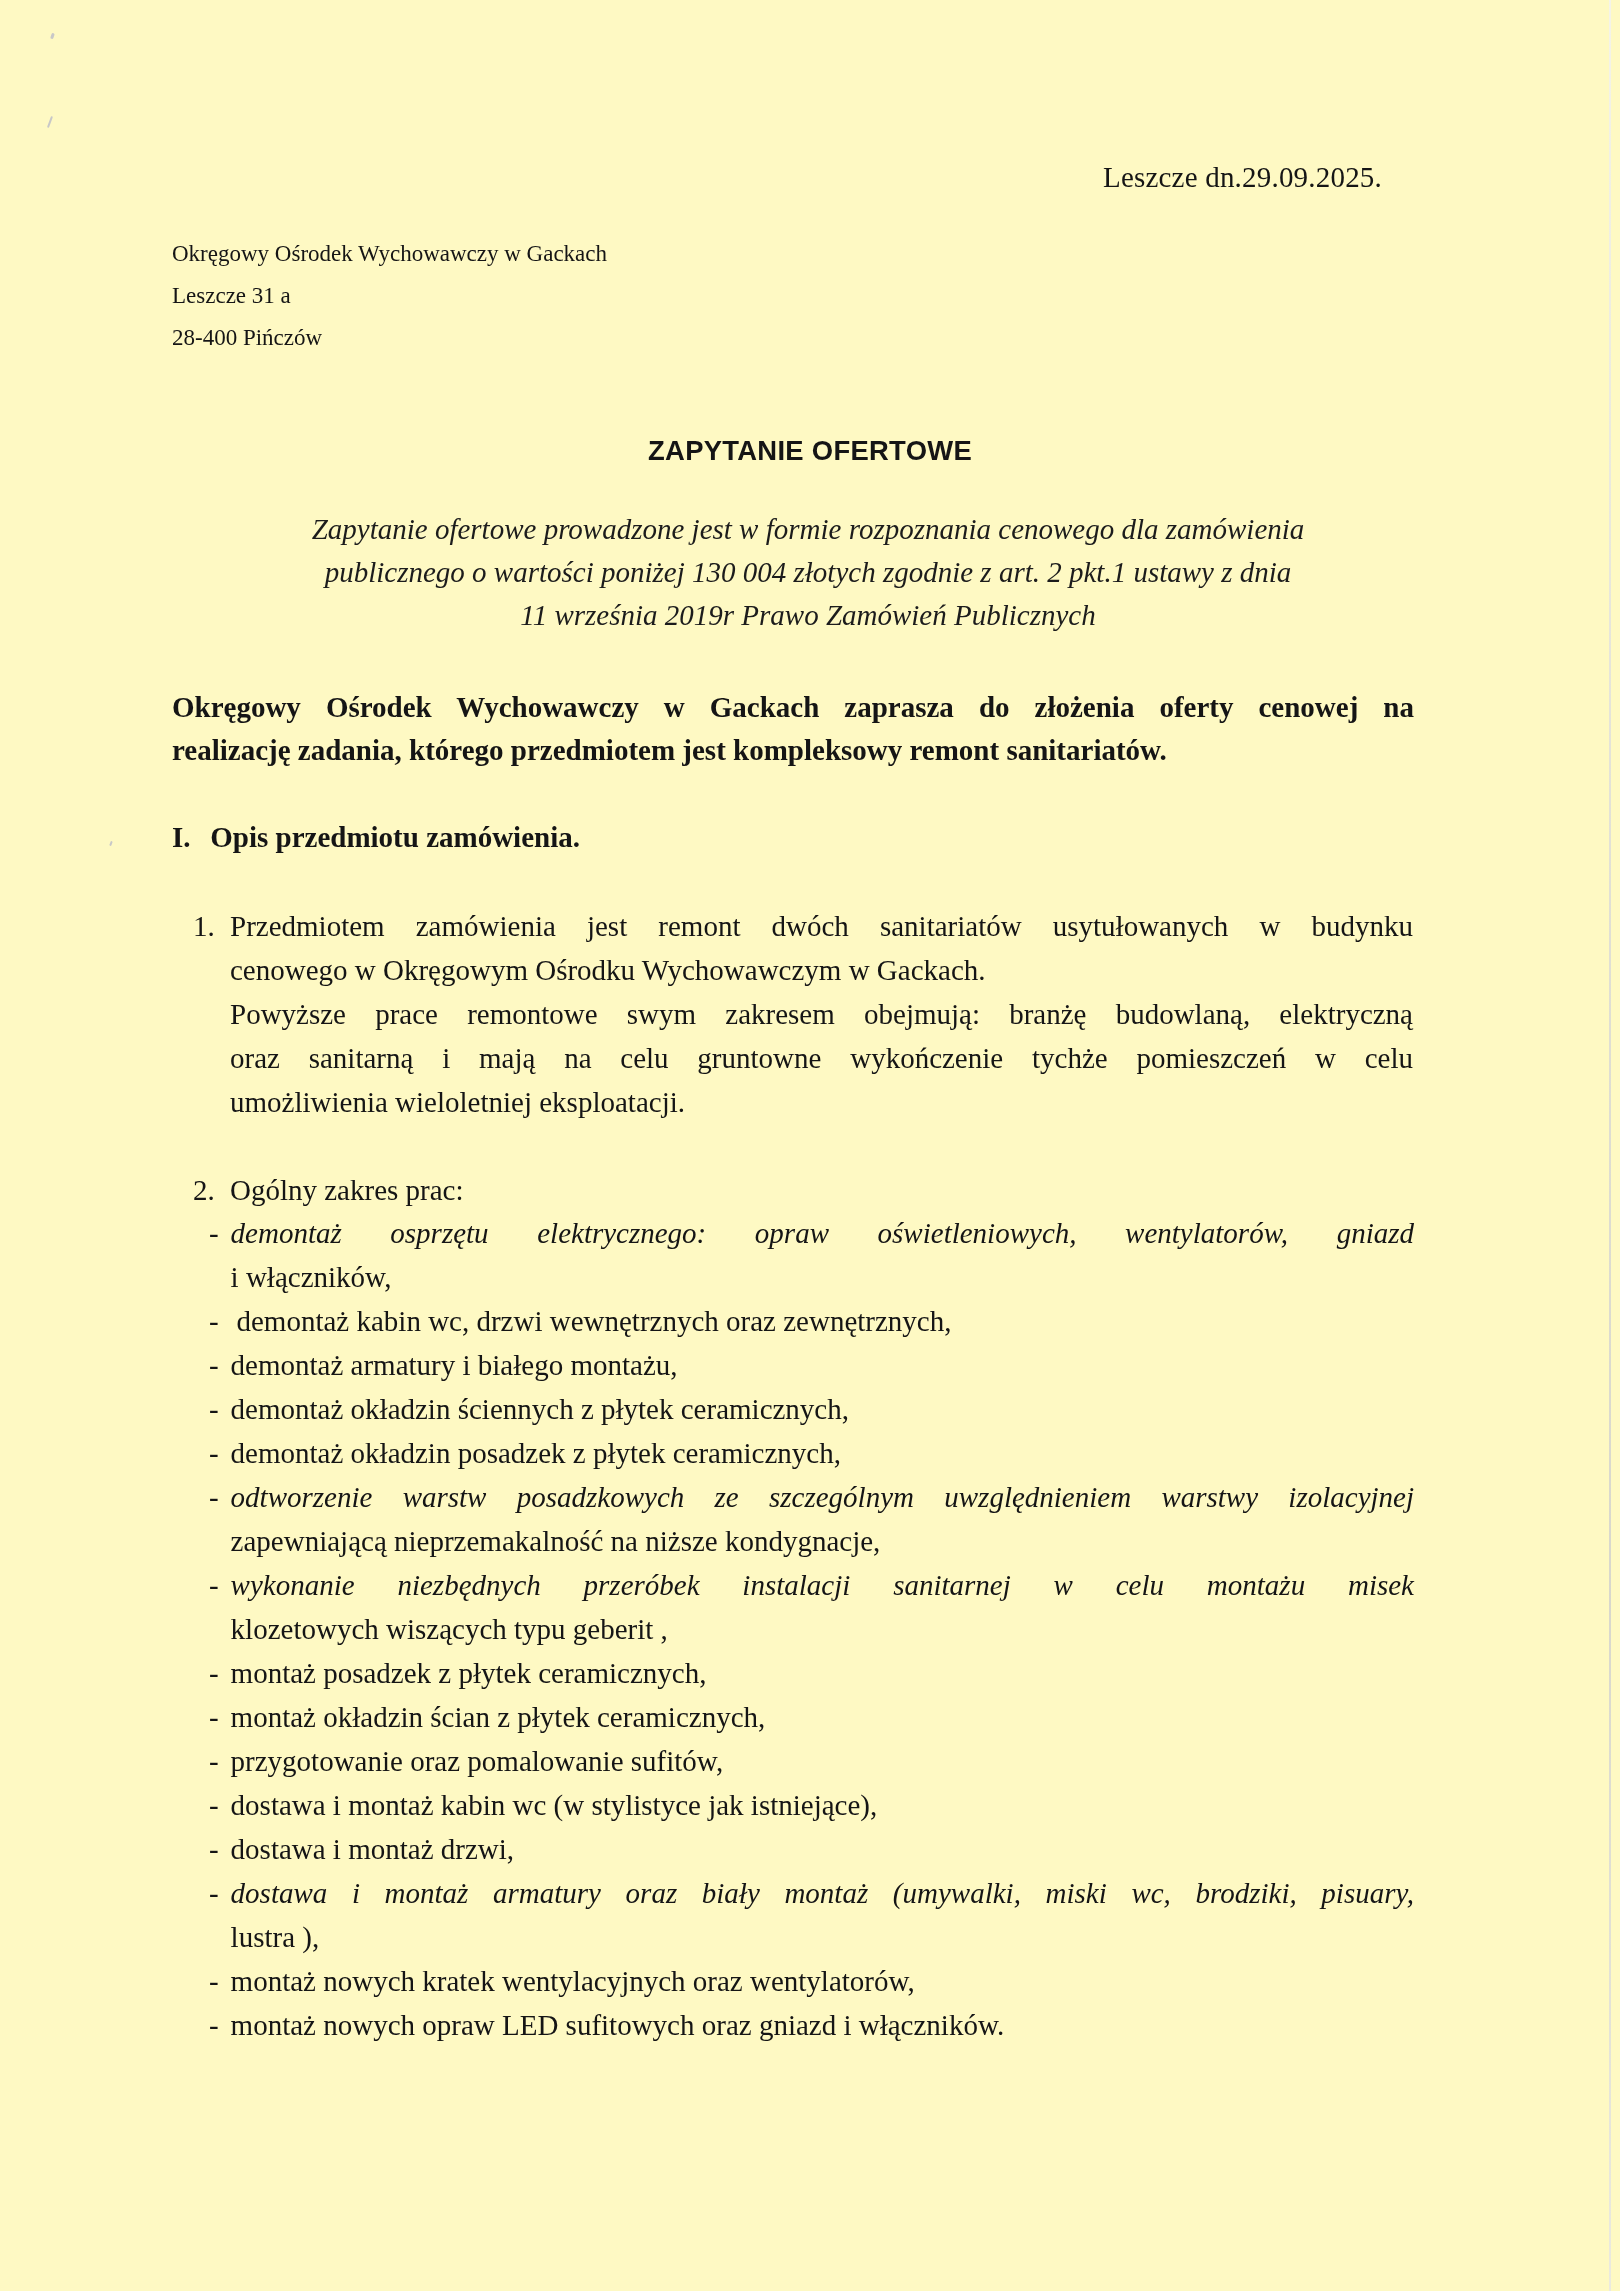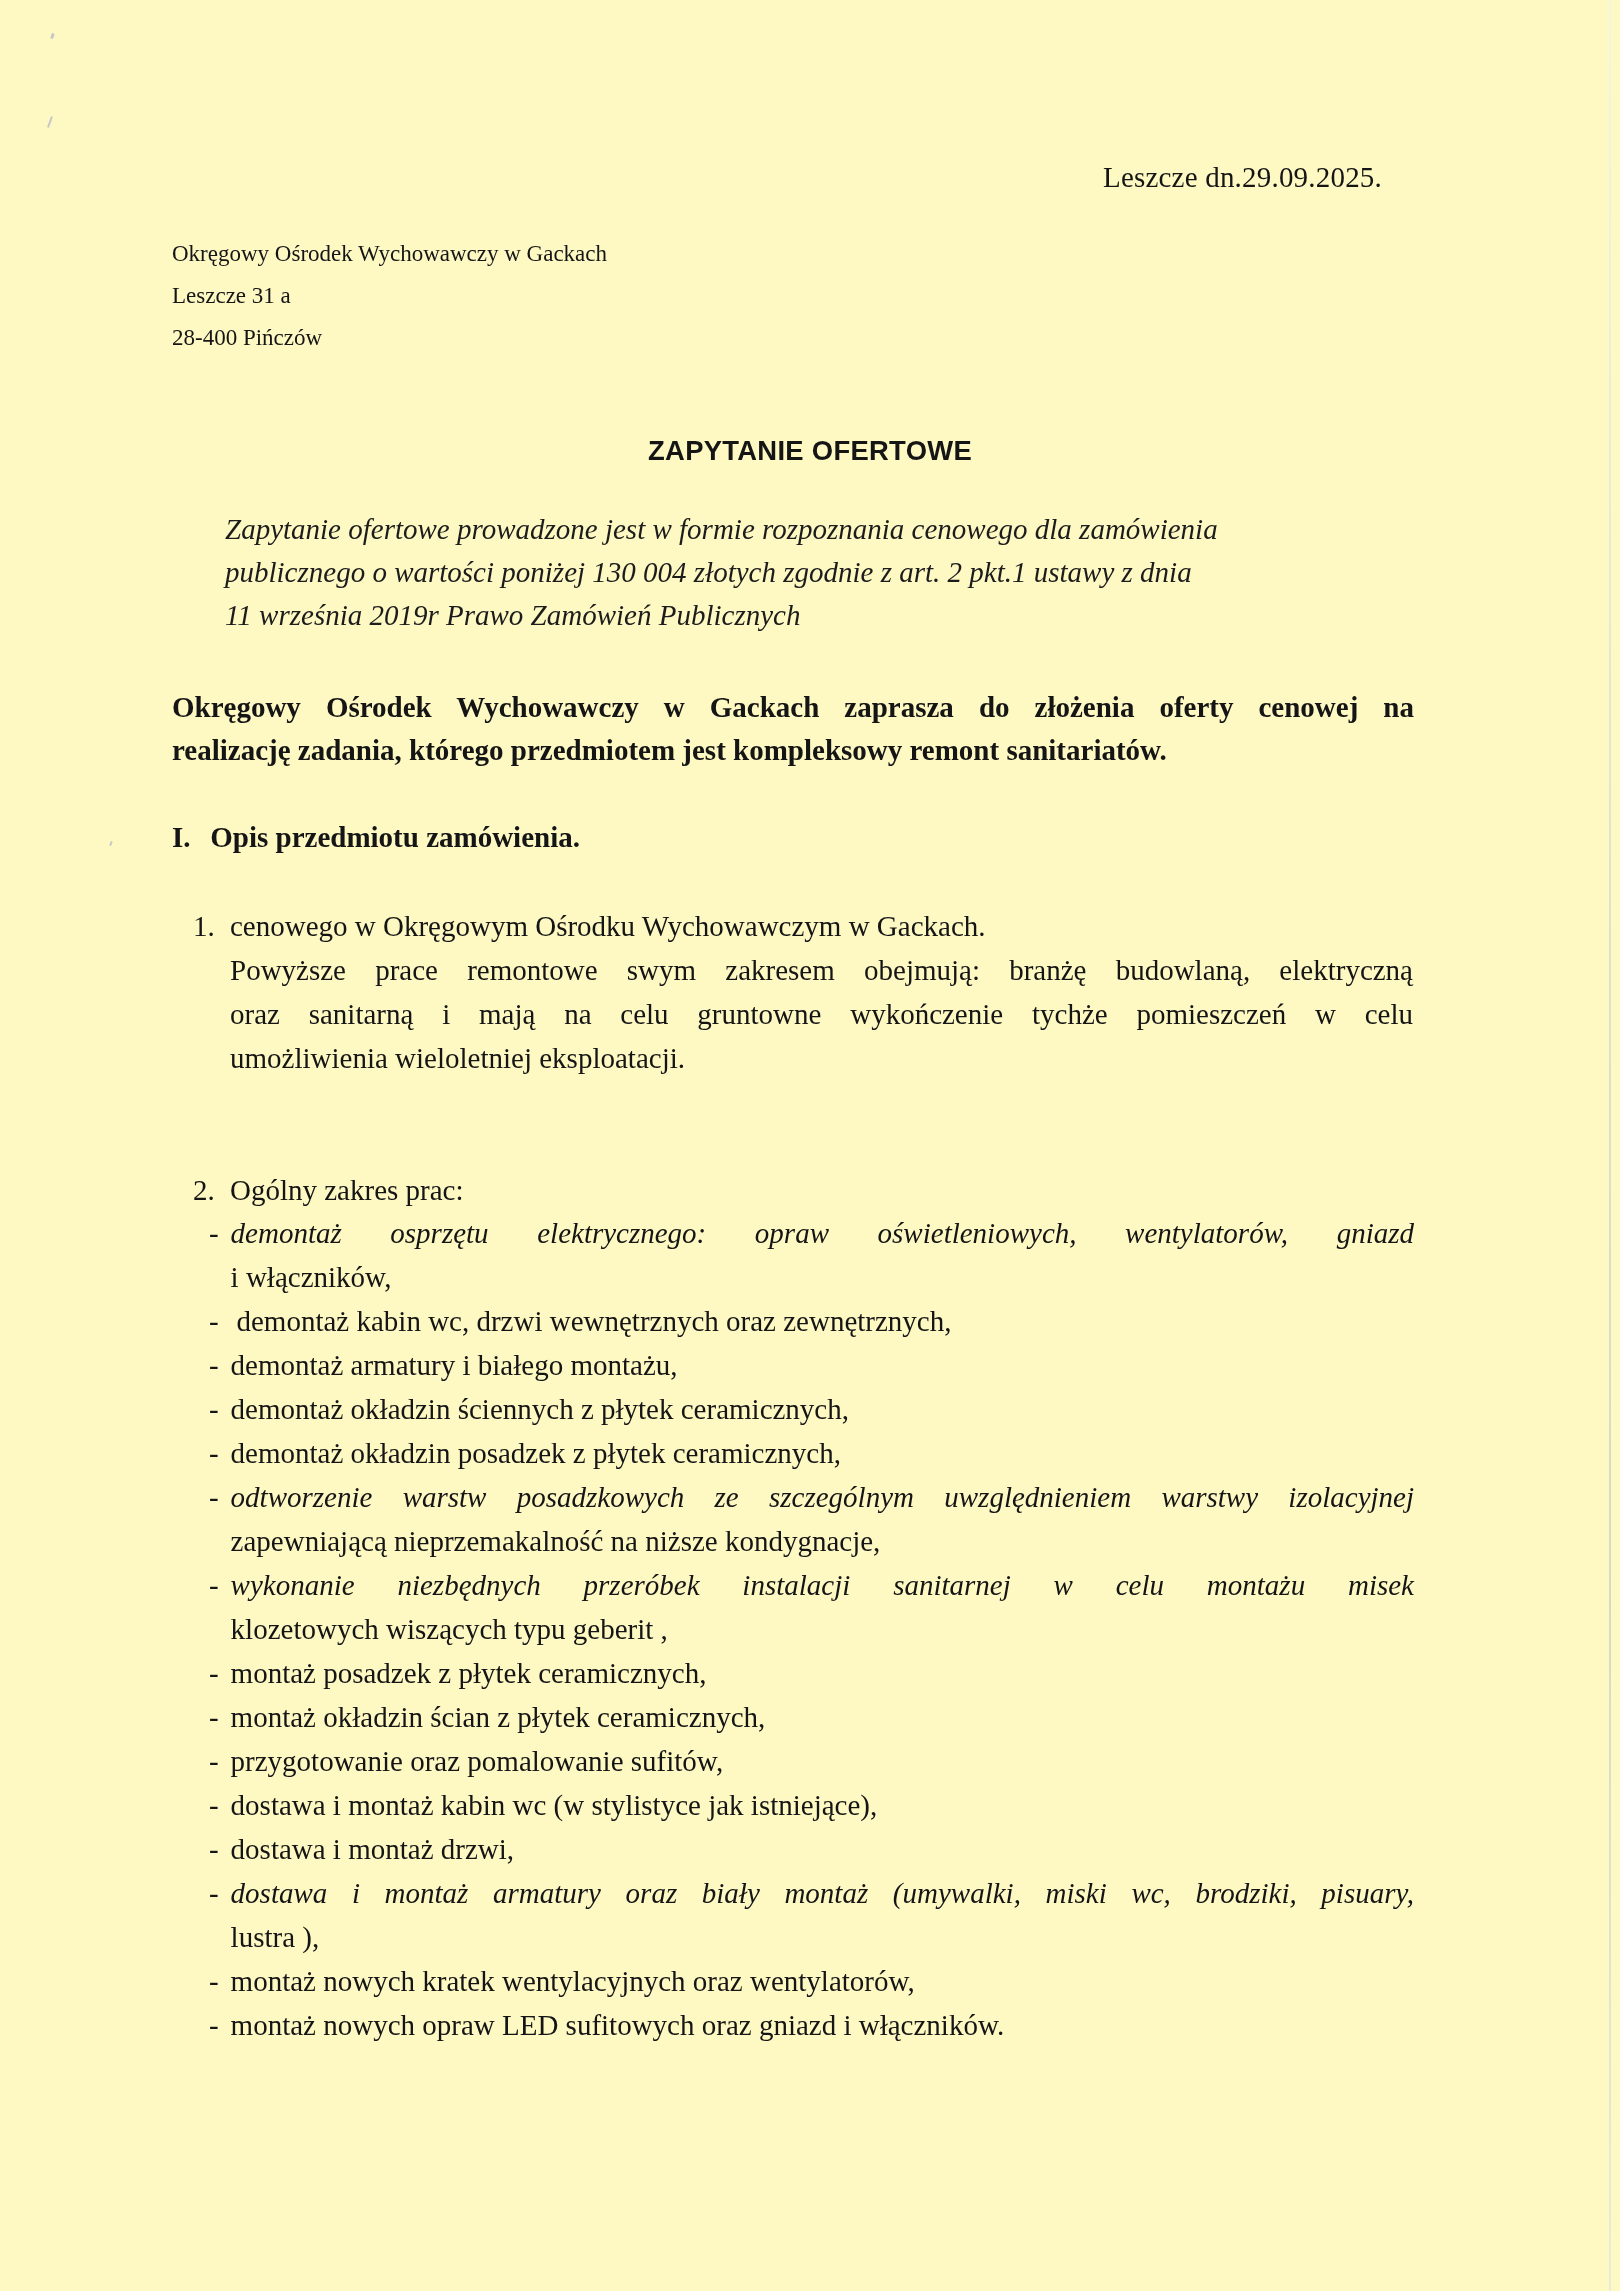--- a/index.html
+++ b/index.html
@@ -59,20 +59,21 @@
       font-family: "Liberation Sans", "DejaVu Sans", sans-serif;
       font-weight: bold;
       font-size: 27.4px;
       letter-spacing: 0.3px;
     }
     .legal-basis {
       position: absolute;
       left: 225px;
       width: 1166px;
       top: 508px;
+      text-align: center;
       font-style: italic;
       font-size: 29px;
       line-height: 43px;
       color: #1c1c1c;
     }
     .legal-basis div { white-space: nowrap; }
     .intro {
       position: absolute;
       left: 172px;
       width: 1242px;
@@ -181,20 +182,21 @@
   </div>
 
   <div class="section-heading">
     <span class="num">I.</span>
     <span>Opis przedmiotu zamówienia.</span>
   </div>
 
   <div class="item" id="item1">
     <span class="num">1.</span>
     <div class="body">
+      <span class="line" style="display: block; white-space: nowrap; word-spacing: 22px;">Przedmiotem zamówienia jest remont dwóch sanitariatów usytułowanych w budynku</span>
       <span class="line last">cenowego w Okręgowym Ośrodku Wychowawczym w Gackach.</span>
       <span class="line" style="display: block; white-space: nowrap; word-spacing: 20px;">Powyższe prace remontowe swym zakresem obejmują: branżę budowlaną, elektryczną</span>
       <span class="line" style="display: block; white-space: nowrap; word-spacing: 20.3px;">oraz sanitarną i mają na celu gruntowne wykończenie tychże pomieszczeń w celu</span>
       <span class="line last">umożliwienia wieloletniej eksploatacji.</span>
     </div>
   </div>
 
   <div class="item" id="item2">
     <span class="num">2.</span>
     <div class="body">

